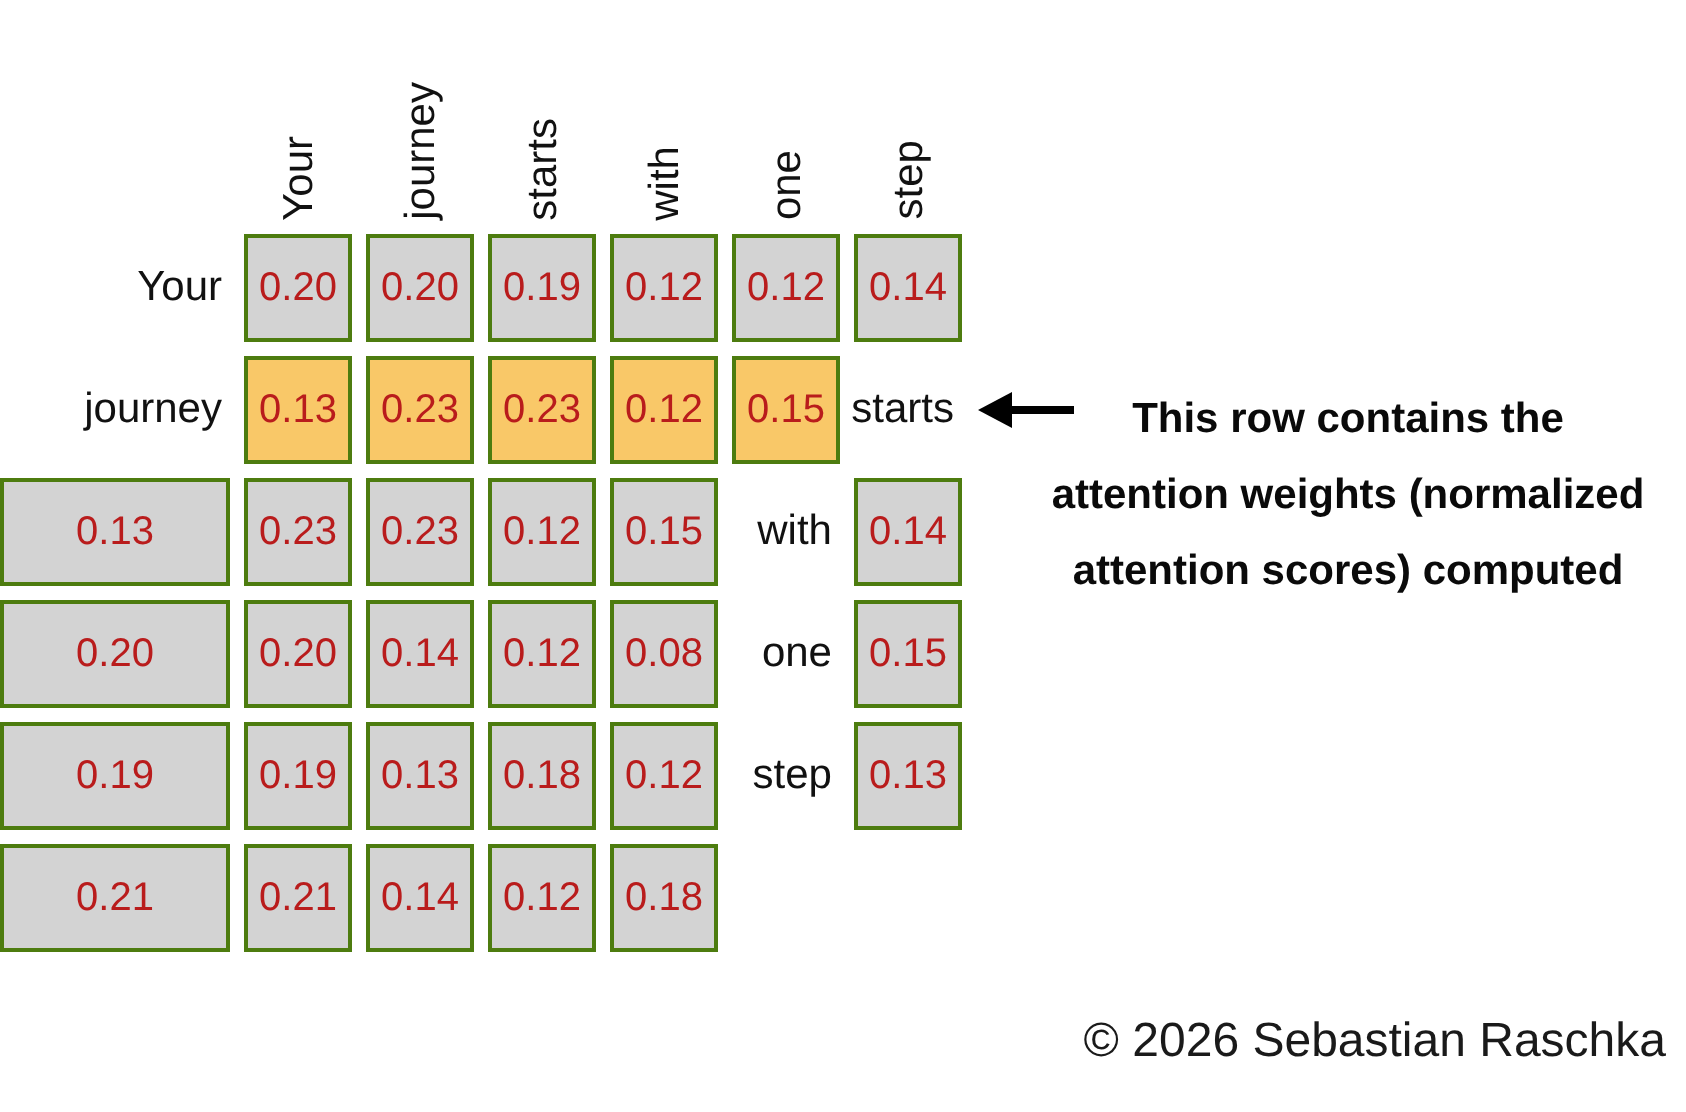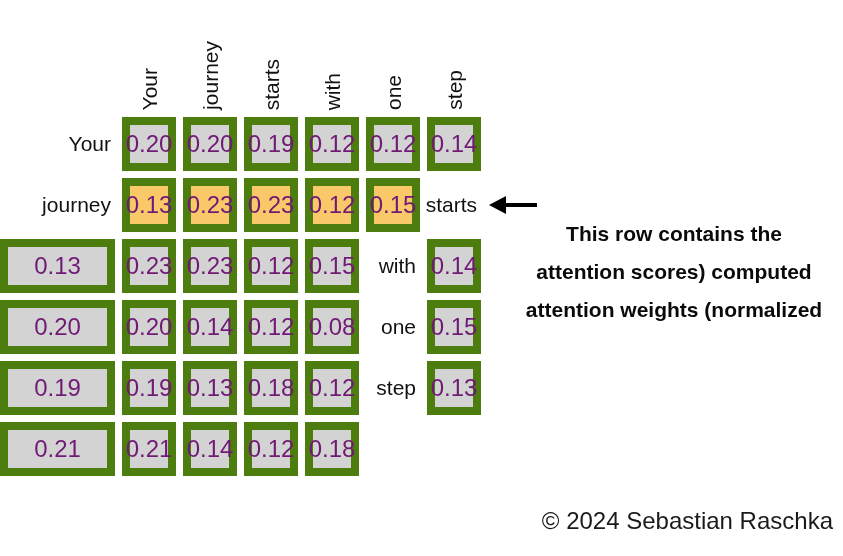--- a/index.html
+++ b/index.html
@@ -41,26 +41,26 @@
     display: flex;
     align-items: center;
     justify-content: flex-end;
     padding-right: 4px;
     font-size: 21px;
     color: #111;
     white-space: nowrap;
   }
   .cell {
     background: #d3d3d3;
-    border: 8px solid #4d7c0f;
+    border: 2px solid #4d7c0f;
     display: flex;
     align-items: center;
     justify-content: center;
-    font-size: 24px;
-    color: #701a75;
+    font-size: 20px;
+    color: #b91c1c;
   }
   .cell.hl { background: #f9c868; }
 
   
   .arrow {
     position: absolute;
     left: 489px;
     top: 196px;
     display: flex;
     align-items: center;
@@ -81,21 +81,20 @@
   .annotation {
     position: absolute;
     left: 505px;
     top: 191px;
     width: 338px;
     text-align: center;
     font-weight: bold;
     font-size: 21px;
     line-height: 38px;
     color: #0a0a0a;
-    margin-top: 24px;
   }
   .annotation span { display: block; white-space: nowrap; }
 
   
   .copyright {
     position: absolute;
     right: 10px;
     top: 507px;
     font-size: 24px;
     color: #1a1a1a;
@@ -173,17 +172,17 @@
   <div class="cell">0.18</div>
 </div>
 
 <div class="arrow">
   <div class="arrow-head"></div>
   <div class="arrow-shaft"></div>
 </div>
 
 <div class="annotation">
   <span>This row contains the</span>
+  <span>attention weights (normalized</span>
   <span>attention scores) computed</span>
-  <span>attention weights (normalized</span>
 </div>
 
-<div class="copyright">© 2024 Sebastian Raschka</div>
+<div class="copyright">© 2026 Sebastian Raschka</div>
 
 </body></html>

